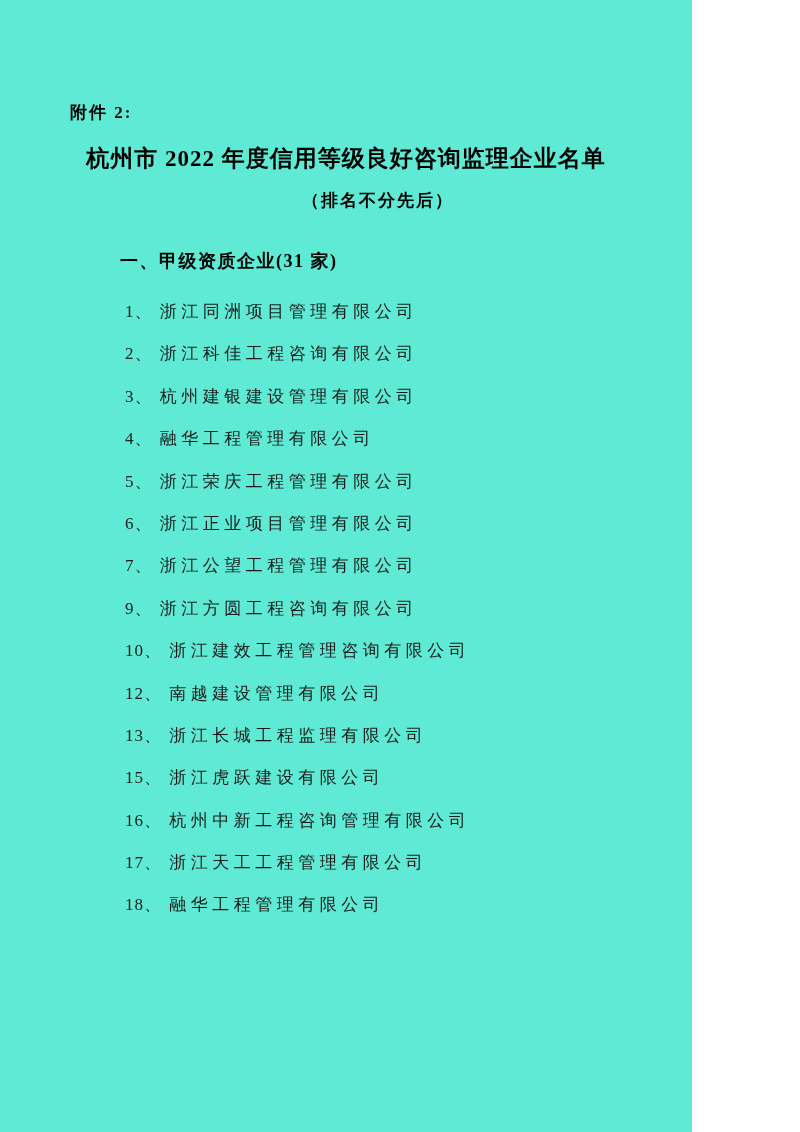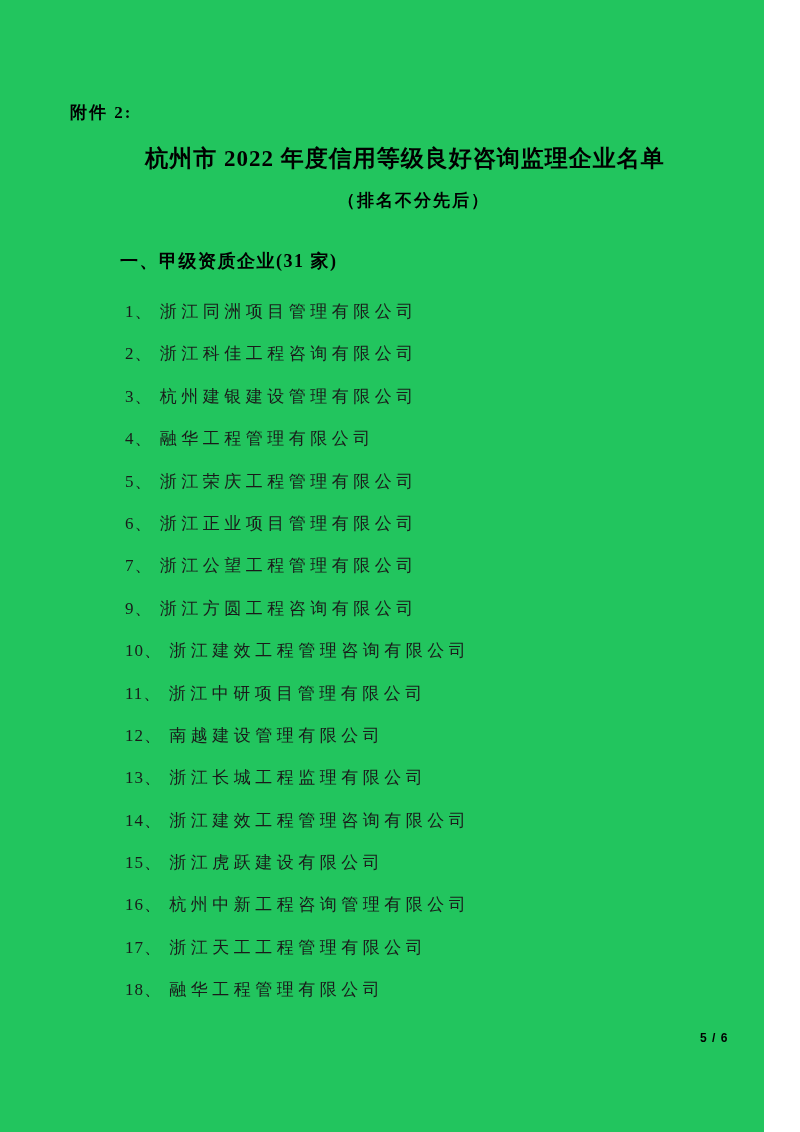--- a/index.html
+++ b/index.html
@@ -2,23 +2,23 @@
 <html><head>
 <meta charset="utf-8">
 <style>
   html, body {
     margin: 0;
     padding: 0;
     background: #ffffff;
   }
   .page {
     position: relative;
-    width: 764px;
+    width: 692px;
     height: 1132px;
-    background: #22c55e;
+    background: #5eead4;
     overflow: hidden;
     font-family: "Liberation Serif", "DejaVu Serif", serif;
     color: #000000;
   }
   .attachment-label {
     position: absolute;
     left: 70px;
     top: 101px;
     font-size: 17px;
     font-weight: bold;
@@ -28,21 +28,20 @@
   .doc-title {
     position: absolute;
     left: 0;
     top: 143px;
     width: 100%;
     text-align: center;
     font-size: 23px;
     font-weight: bold;
     letter-spacing: 1px;
     white-space: nowrap;
-    margin-left: 23px;
   }
   .doc-subtitle {
     position: absolute;
     left: 0;
     top: 189px;
     width: 100%;
     text-align: center;
     font-size: 17px;
     font-weight: bold;
     letter-spacing: 2px;
@@ -145,39 +144,31 @@
   <li class="company-item">
     <span class="num">9、</span>
     <span class="name">浙江方圆工程咨询有限公司</span>
   </li>
 
   <li class="company-item">
     <span class="num">10、</span>
     <span class="name">浙江建效工程管理咨询有限公司</span>
   </li>
 
-  <li class="company-item">
-    <span class="num">11、</span>
-    <span class="name">浙江中研项目管理有限公司</span>
-  </li>
 
   <li class="company-item">
     <span class="num">12、</span>
     <span class="name">南越建设管理有限公司</span>
   </li>
 
   <li class="company-item">
     <span class="num">13、</span>
     <span class="name">浙江长城工程监理有限公司</span>
   </li>
 
-  <li class="company-item">
-    <span class="num">14、</span>
-    <span class="name">浙江建效工程管理咨询有限公司</span>
-  </li>
 
   <li class="company-item">
     <span class="num">15、</span>
     <span class="name">浙江虎跃建设有限公司</span>
   </li>
 
   <li class="company-item">
     <span class="num">16、</span>
     <span class="name">杭州中新工程咨询管理有限公司</span>
   </li>

